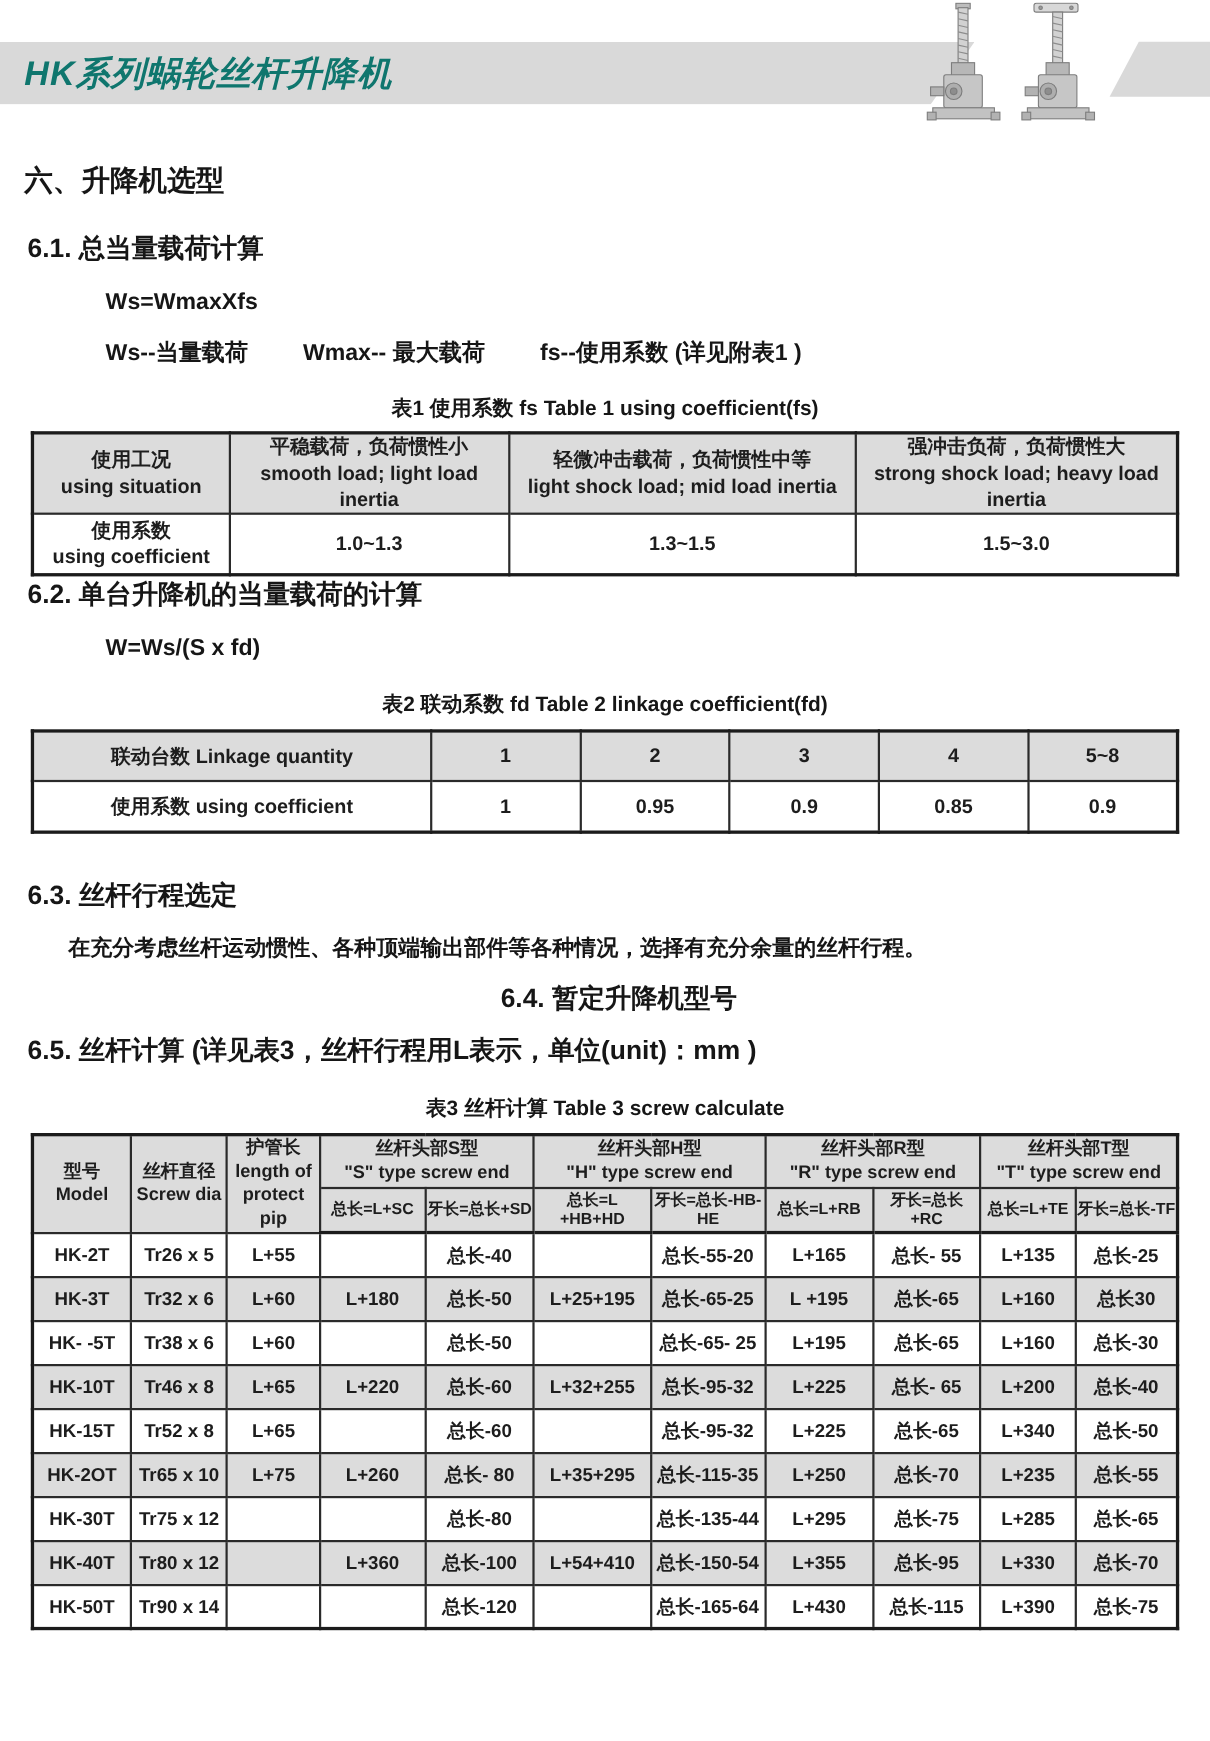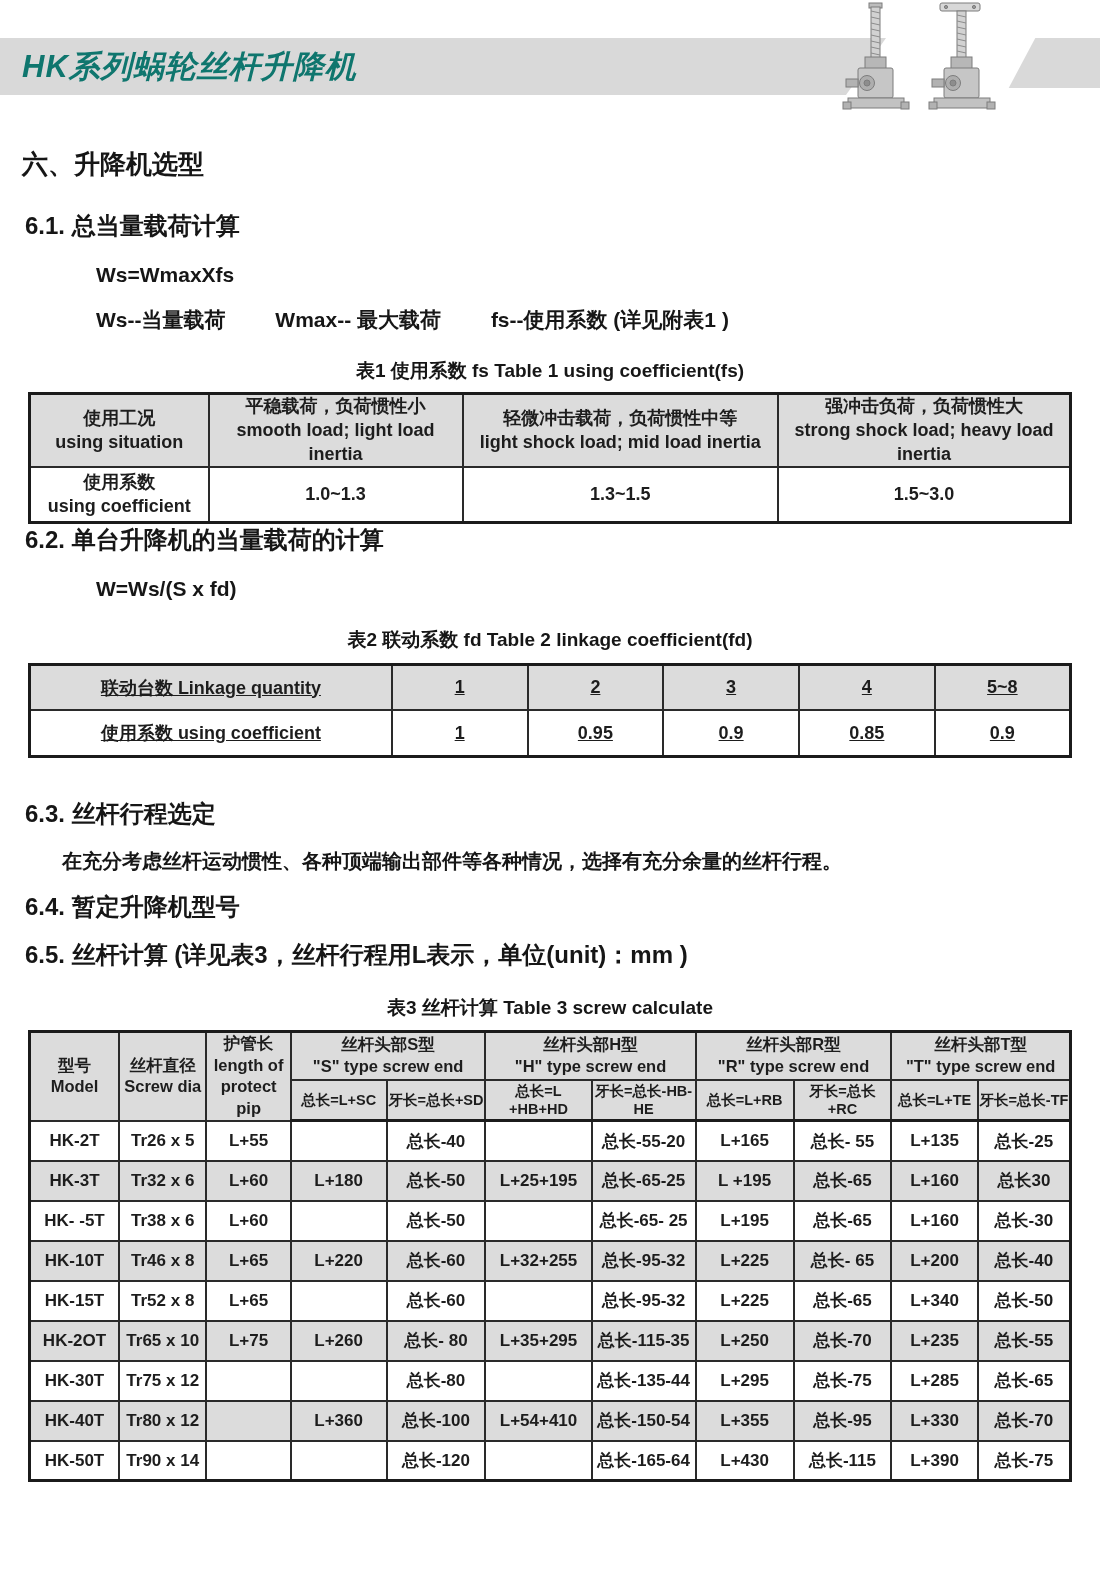--- a/index.html
+++ b/index.html
@@ -41,21 +41,21 @@
   .outer { border:3px solid #1b1b1b; }
   .gray  { background:#dcdcdc; }
   .zh-line { display:block; line-height:1.32; }
   .en-line { display:block; line-height:1.32; }
   
   .t1 { margin-top:8px; }
   .t1 th { font-size:18px; height:57px; font-weight:700; }
   .t1 td, .t1 .rowlab { font-size:18px; height:55px; }
   
   .t2 { margin-top:10px; }
-  .t2 th, .t2 td { font-size:18px; height:46px;text-decoration:underline; }
+  .t2 th, .t2 td { font-size:18px; height:46px; }
   
   .t3 { margin-top:9px; }
   .t3 th { font-size:16.5px; line-height:1.25; }
   .t3 .grp { height:46px; }
   .t3 .sub { height:38px; font-size:14.5px; border-bottom:3px solid #1b1b1b; }
   .t3 td { font-size:17px; height:40px; }
   .t3 .span3 { font-size:16.5px; }
 </style>
 </head>
 <body>
@@ -189,21 +189,21 @@
     <td>0.9</td>
   </tr>
 </tbody>
   </table>
 
 <div>
   <div class="h-sec" style="margin-top:40px;">6.3. 丝杆行程选定</div>
   <div class="para">在充分考虑丝杆运动惯性、各种顶端输出部件等各种情况，选择有充分余量的丝杆行程。</div>
 </div>
 <div>
-  <div class="h-sec" style="margin-top:16px;">6.4. 暂定升降机型号</div>
+  <div class="h-sec" style="margin-top:16px;text-align:center;">6.4. 暂定升降机型号</div>
 </div>
 <div>
   <div class="h-sec" style="margin-top:16px;">6.5. 丝杆计算 (详见表3，丝杆行程用L表示，单位(unit)：mm )</div>
 </div>
 
 <div class="tcap" style="margin-top:24px;">表3 丝杆计算  Table 3 screw calculate</div>
 
 <table class="t3 outer">
   <colgroup>
     <col style="width:8.6%">

